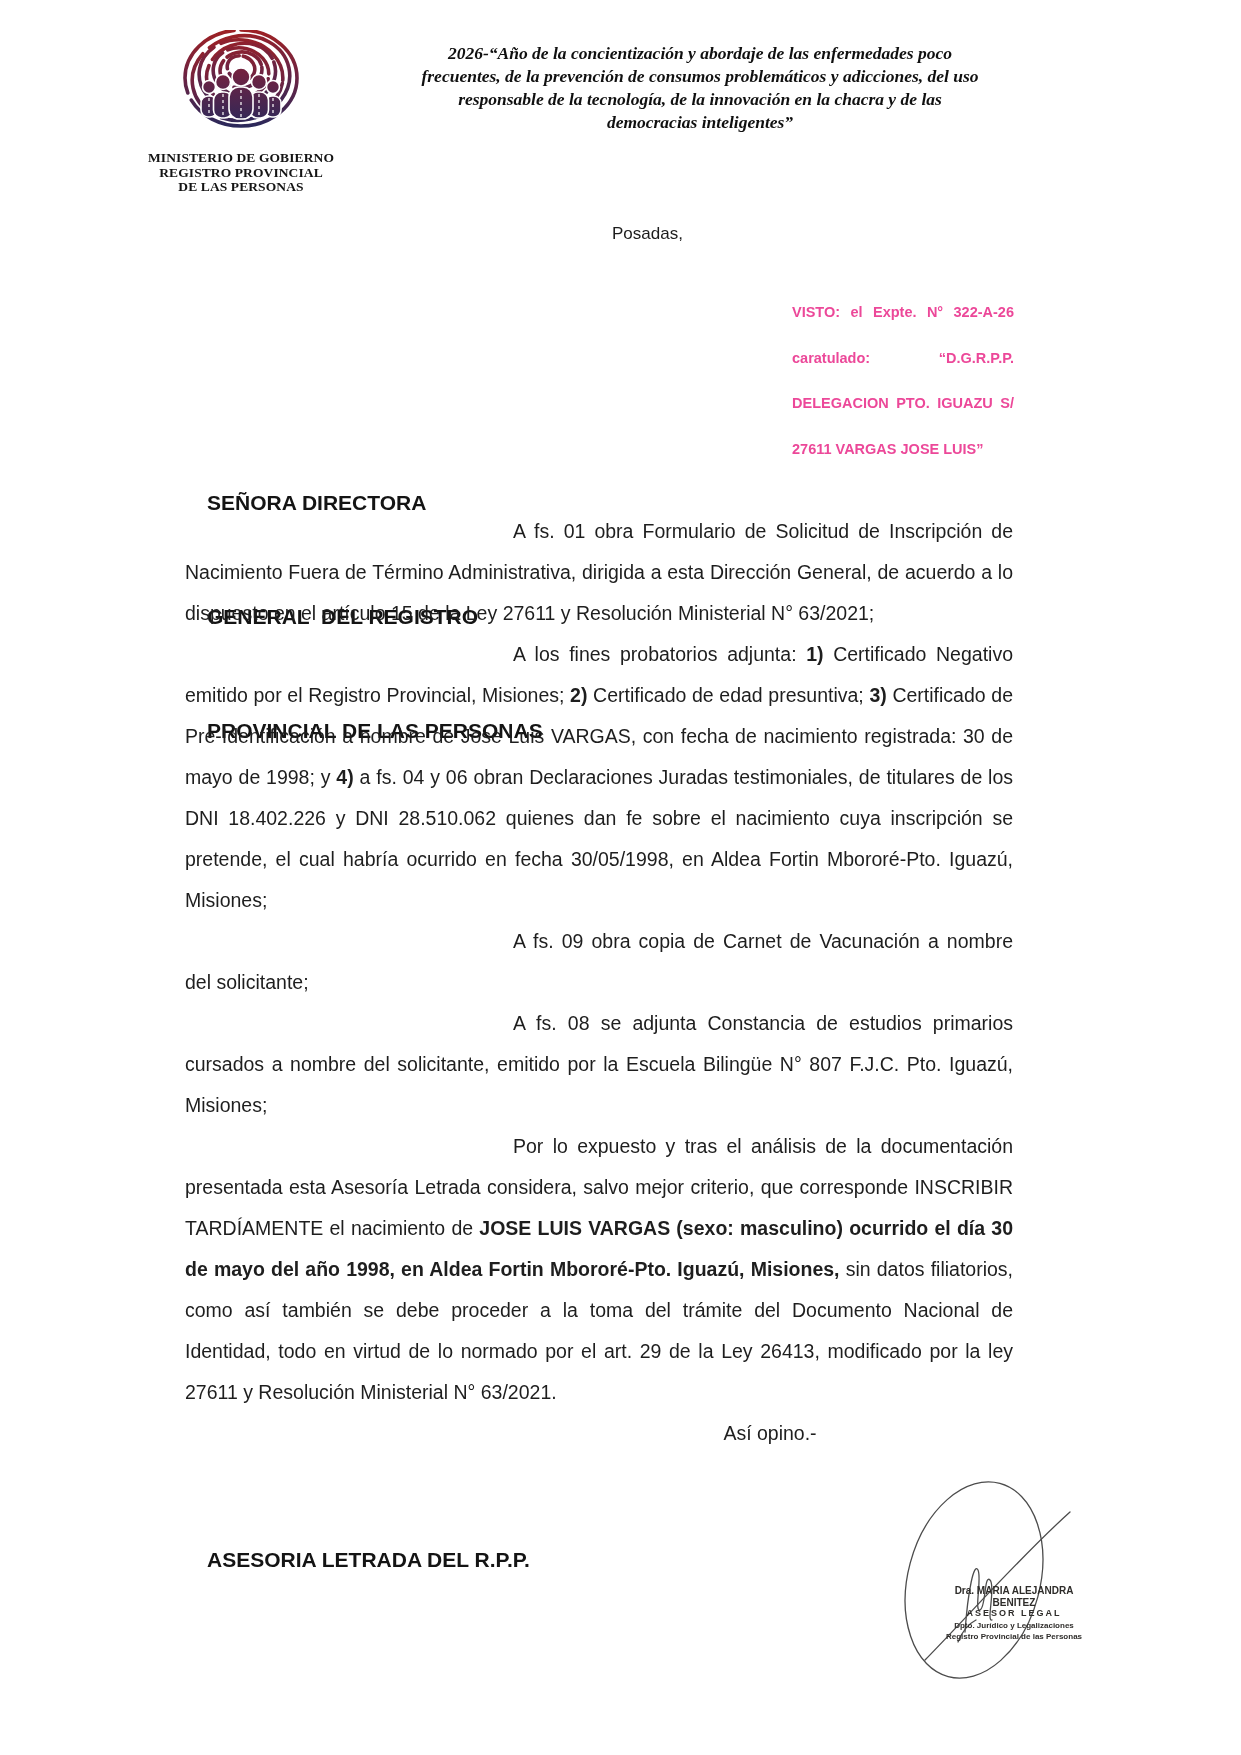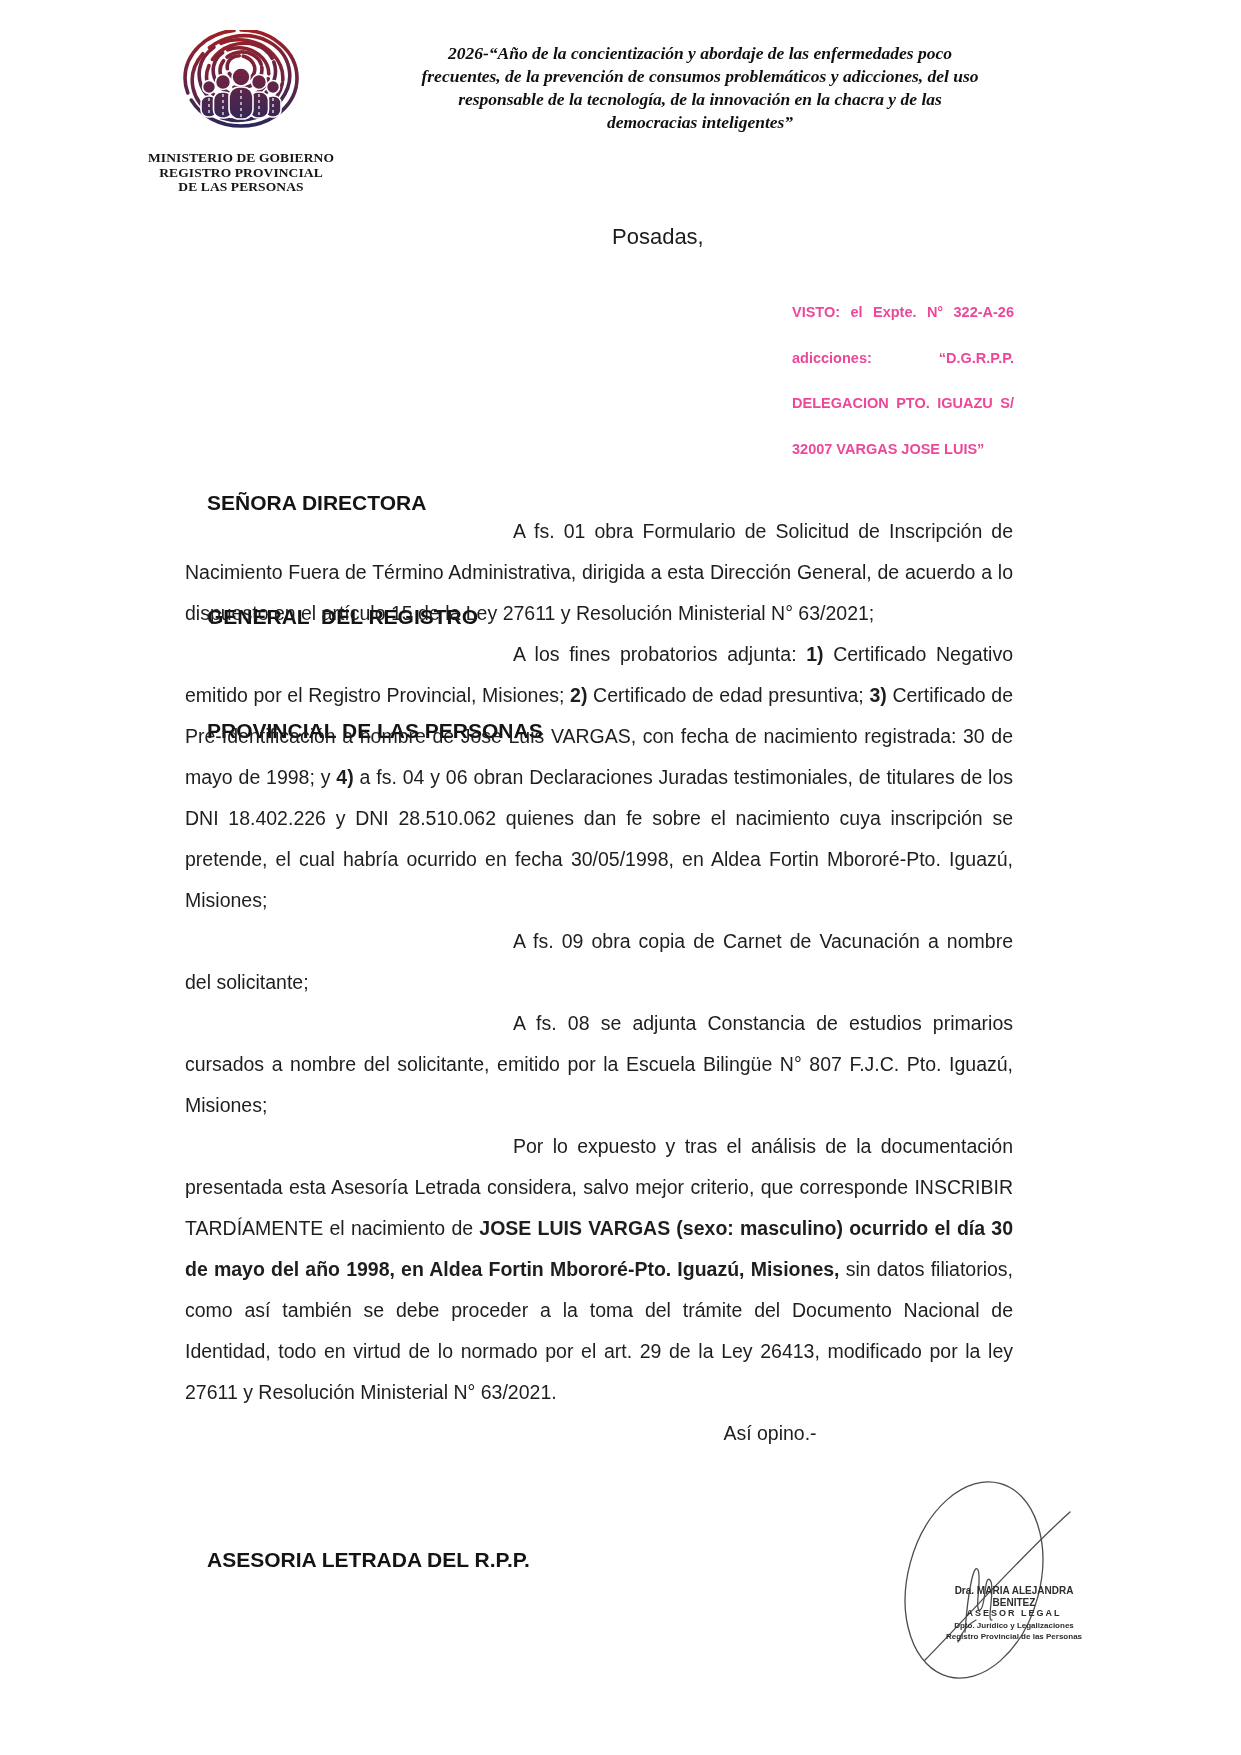--- a/index.html
+++ b/index.html
@@ -14,21 +14,21 @@
   .logo-block svg { display:block; margin:0 auto; }
   .logo-caption { margin-top:21px; font-family:"Liberation Serif","DejaVu Serif",serif;
     font-weight:bold; font-size:13.5px; line-height:14.5px; color:#141414; letter-spacing:0.1px; }
 
   
   .header-quote { position:absolute; left:385px; top:42px; width:630px; text-align:center;
     font-family:"Liberation Serif","DejaVu Serif",serif; font-style:italic; font-weight:bold;
     font-size:17.5px; line-height:23px; color:#101010; }
 
   
-  .posadas { position:absolute; left:612px; top:224px; font-size:22px; color:#1c1c1c; }
+  .posadas { position:absolute; left:612px; top:224px; font-size:17px; color:#1c1c1c; }
 
   
   .visto { position:absolute; left:792px; top:301px; width:222px; font-weight:bold;
     font-size:14.5px; line-height:22.8px; color:#ec4899; }
   .visto .v-line { text-align:justify; }
   .visto .v-line::after { content:""; display:inline-block; width:100%; height:0; }
   .visto .v-line.last { text-align:left; }
   .visto .v-line.last::after { content:none; }
 
   
@@ -105,23 +105,23 @@
     <div>2026-“Año de la concientización y abordaje de las enfermedades poco</div>
     <div>frecuentes, de la prevención de consumos problemáticos y adicciones, del uso</div>
     <div>responsable de la tecnología, de la innovación en la chacra y de las</div>
     <div>democracias inteligentes”</div>
   </div>
 
   <div class="posadas">Posadas,</div>
 
   <div class="visto">
     <div class="v-line">VISTO: el Expte. N° 322-A-26</div>
-    <div class="v-line">adicciones: “D.G.R.P.P.</div>
+    <div class="v-line">caratulado: “D.G.R.P.P.</div>
     <div class="v-line">DELEGACION PTO. IGUAZU S/</div>
-    <div class="v-line last">32007 VARGAS JOSE LUIS”</div>
+    <div class="v-line last">27611 VARGAS JOSE LUIS”</div>
   </div>
 
   <div class="addressee">
     <div>SEÑORA DIRECTORA</div>
     <div>GENERAL  DEL REGISTRO</div>
     <div>PROVINCIAL DE LAS PERSONAS</div>
   </div>
 
   <div class="letter-body">
     <p class="para">A fs. 01 obra Formulario de Solicitud de Inscripción de Nacimiento Fuera de Término Administrativa, dirigida a esta Dirección General, de acuerdo a lo dispuesto en el artículo 15 de la Ley  27611 y Resolución Ministerial N° 63/2021;</p>

